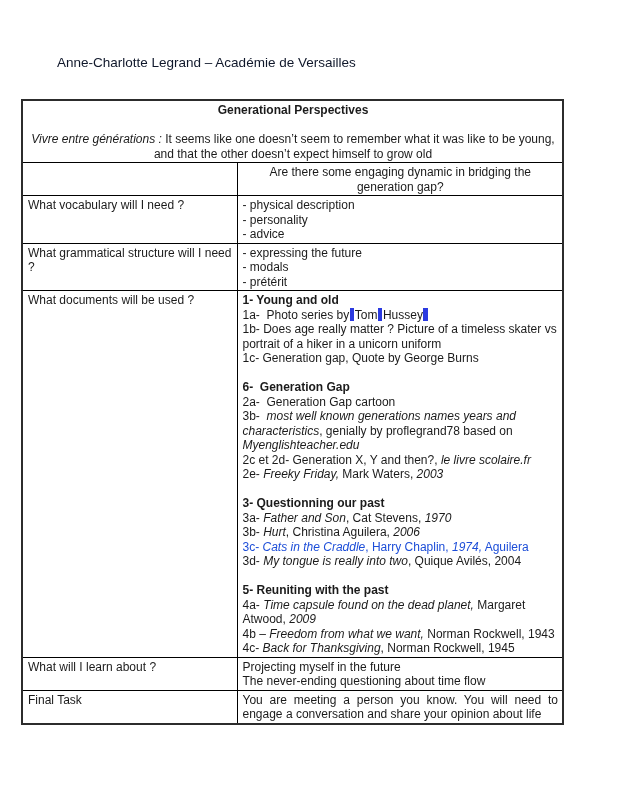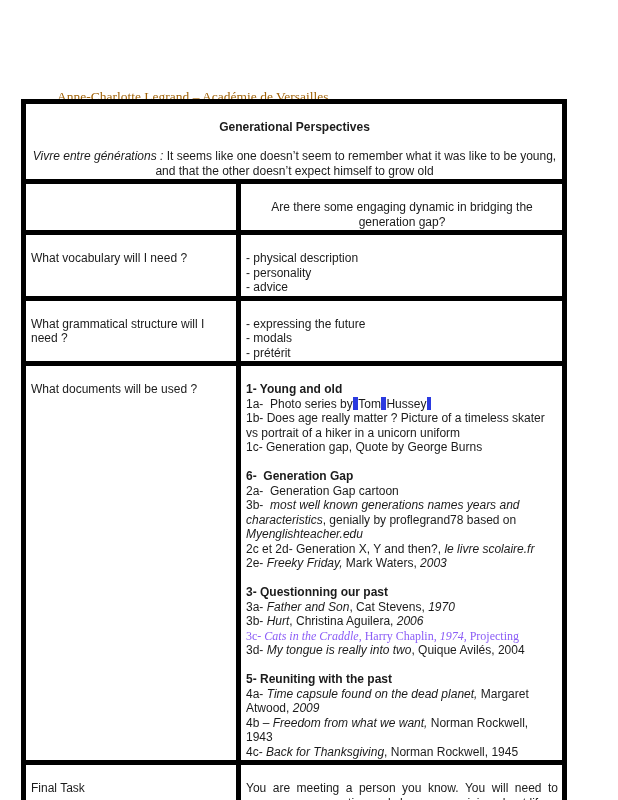--- a/index.html
+++ b/index.html
@@ -2,43 +2,42 @@
 <html><head>
 <meta charset="utf-8">
 <style>
   html,body{margin:0;padding:0;}
   body{
     width:618px;height:800px;background:#ffffff;position:relative;
     font-family:"Liberation Sans",sans-serif;color:#1b1b1b;overflow:hidden;
   }
   .author{
     position:absolute;left:57px;top:55px;
-    font-family:Liberation Serif, serif;font-size:13.5px;color:#a16207;
+    font-family:Liberation Sans, sans-serif;font-size:13.5px;color:#0f172a;
     white-space:pre;
-    margin-top:34px;
   }
   table.doc{
     position:absolute;left:21px;top:99px;width:541px;
     border-collapse:collapse;table-layout:fixed;
     border:2px solid #2c2c2c;
   }
   table.doc td{
-    border:5px solid #000000;
+    border:1px solid #000000;
     vertical-align:top;
-    padding:16px 4px 1px 5px;
+    padding:2px 4px 1px 5px;
     font-size:12px;line-height:14.5px;color:#1b1b1b;margin-left:16px;
   }
   col.c1{width:215px;}
   col.c2{width:326px;}
   .center{text-align:center;}
   .justify{text-align:justify;border-radius:15px;}
   .line{white-space:pre-wrap;min-height:14.5px;}
   .b{font-weight:bold;}
   .i{font-style:italic;}
-  .c-brown{color:#8b5cf6;font-family:Liberation Serif, serif;}
+  .c-brown{color:#1d4ed8;}
   .marker{
     display:inline-block;width:4.5px;height:12.5px;background:#2b3ae0;
     vertical-align:-2px;margin:0 0.5px;
   }
 </style>
 </head>
 <body>
 
 <div class="author">Anne-Charlotte Legrand – Académie de Versailles</div>
 
@@ -87,27 +86,34 @@
           <div class="line">&nbsp;</div>
           <div class="line"><span class="b">6-  Generation Gap</span></div>
           <div class="line"><span>2a-  Generation Gap cartoon</span></div>
           <div class="line"><span>3b-  </span><span class="i">most well known generations names years and characteristics</span><span>, genially by proflegrand78 based on </span><span class="i">Myenglishteacher.edu</span></div>
           <div class="line"><span>2c et 2d- Generation X, Y and then?, </span><span class="i">le livre scolaire.fr</span></div>
           <div class="line"><span>2e- </span><span class="i">Freeky Friday,</span><span> Mark Waters, </span><span class="i">2003</span></div>
           <div class="line">&nbsp;</div>
           <div class="line"><span class="b">3- Questionning our past</span></div>
           <div class="line"><span>3a- </span><span class="i">Father and Son</span><span>, Cat Stevens, </span><span class="i">1970</span></div>
           <div class="line"><span>3b- </span><span class="i">Hurt</span><span>, Christina Aguilera, </span><span class="i">2006</span></div>
-          <div class="line"><span class="c-brown">3c- </span><span class="i c-brown">Cats in the Craddle</span><span class="c-brown">, Harry Chaplin, </span><span class="i c-brown">1974,</span><span class="c-brown"> Projecting</span></div>
+          <div class="line"><span class="c-brown">3c- </span><span class="i c-brown">Cats in the Craddle</span><span class="c-brown">, Harry Chaplin, </span><span class="i c-brown">1974,</span><span class="c-brown"> Aguilera</span></div>
           <div class="line"><span>3d- </span><span class="i">My tongue is really into two</span><span>, Quique Avilés, 2004</span></div>
           <div class="line">&nbsp;</div>
           <div class="line"><span class="b">5- Reuniting with the past</span></div>
           <div class="line"><span>4a- </span><span class="i">Time capsule found on the dead planet,</span><span> Margaret Atwood, </span><span class="i">2009</span></div>
           <div class="line"><span>4b – </span><span class="i">Freedom from what we want,</span><span> Norman Rockwell, 1943</span></div>
           <div class="line"><span>4c- </span><span class="i">Back for Thanksgiving</span><span>, Norman Rockwell, 1945</span></div>
+        </td>
+    </tr>
+    <tr>
+      <td>What will I learn about ?</td>
+      <td>
+          <div class="line"><span>Projecting myself in the future</span></div>
+          <div class="line"><span>The never-ending questioning about time flow</span></div>
         </td>
     </tr>
     <tr>
       <td>Final Task</td>
       <td class="justify">
           <div class="line"><span>You are meeting a person you know. You will need to engage a conversation and share your opinion about life</span></div>
         </td>
     </tr>
   </tbody>
 </table>

